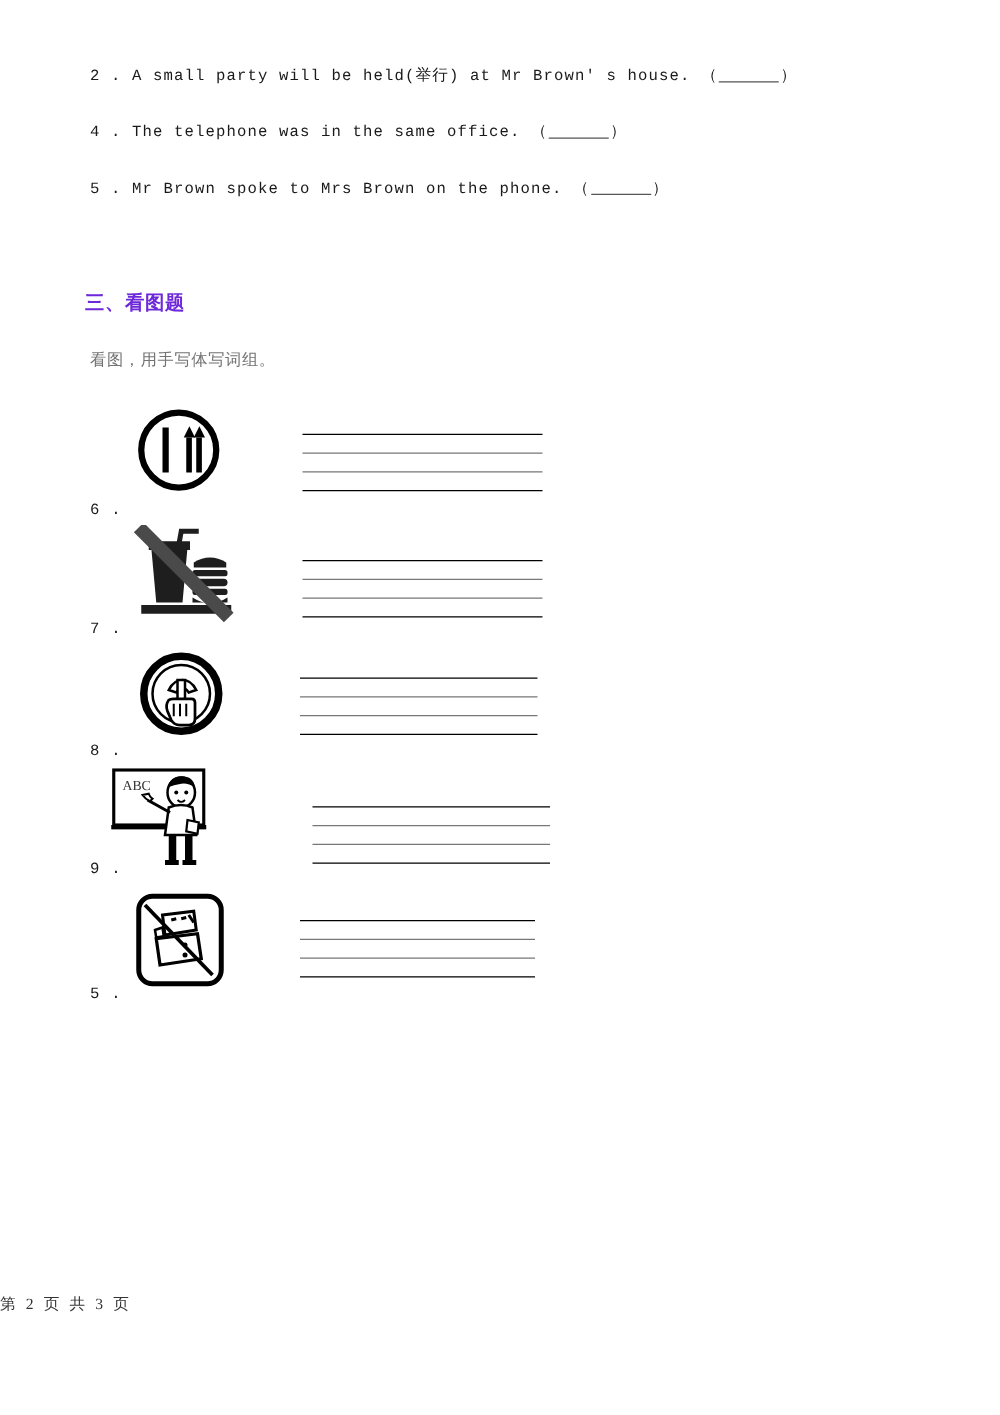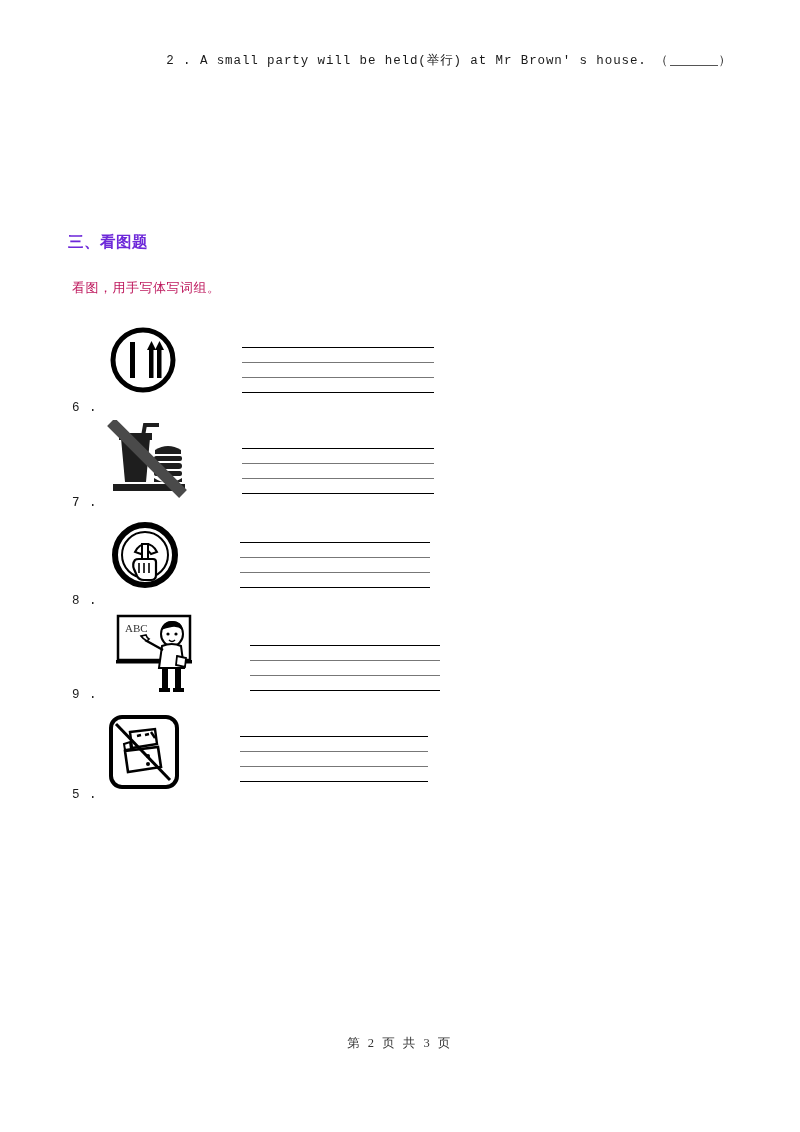--- a/index.html
+++ b/index.html
@@ -16,21 +16,20 @@
     color: #000000;
     overflow: hidden;
   }
 
   
   .tf-block {
     position: absolute;
     left: 72px;
     top: 48px;
     width: 660px;
-    text-align: right;
   }
   .tf-row {
     height: 45px;
     line-height: 26px;
     font-family: "Liberation Mono", "DejaVu Sans Mono", monospace;
     font-size: 12.5px;
     letter-spacing: 0.9px;
     color: #1a1a1a;
     white-space: nowrap;
   }
@@ -62,21 +61,21 @@
     letter-spacing: 0.5px;
     color: #6d28d9;
   }
   .section-instruction {
     position: absolute;
     left: 72px;
     top: 279px;
     font-family: "Liberation Serif", "DejaVu Serif", serif;
     font-size: 13px;
     letter-spacing: 0.5px;
-    color: #be185d;
+    color: #737373;
   }
 
   
   .pic-item {
     position: absolute;
     left: 60px;
     width: 700px;
     height: 92px;
   }
   .pic-num {
@@ -116,40 +115,50 @@
   .guide .ln.l1 { top: 15px; }
   .guide .ln.l2 { top: 30px; }
   .guide .ln.l3 { top: 45px; }
 
   
   .footer {
     position: absolute;
     left: 0;
     right: 0;
     top: 1035px;
-    text-align: center;
+    text-align: left;
     font-family: "Liberation Serif", "DejaVu Serif", serif;
     font-size: 12.5px;
     letter-spacing: 2.5px;
     color: #333;
   }
 </style>
 </head>
 <body>
 
 <div class="tf-block">
 
   <div class="tf-row">
     <span class="tf-num">2 .</span>
     <span class="tf-text">A small party will be held(举行) at Mr Brown' s house.</span>
     <span class="tf-paren">（</span><span class="tf-blank"></span><span class="tf-paren">）</span>
   </div>
 
 
-
+  <div class="tf-row">
+    <span class="tf-num">4 .</span>
+    <span class="tf-text">The telephone was in the same office.</span>
+    <span class="tf-paren">（</span><span class="tf-blank"></span><span class="tf-paren">）</span>
+  </div>
+
+  <div class="tf-row">
+    <span class="tf-num">5 .</span>
+    <span class="tf-text">Mr Brown spoke to Mrs Brown on the phone.</span>
+    <span class="tf-paren">（</span><span class="tf-blank"></span><span class="tf-paren">）</span>
+  </div>
 
 </div>
 
 <div class="section-heading">三、看图题</div>
 <div class="section-instruction">看图，用手写体写词组。</div>
 
 <div class="pic-item" style="top:325px;">
   <span class="pic-num">6 .</span>
   <div class="pic-art">
     <svg viewBox="0 0 82 80" width="82" height="80" aria-hidden="true">
@@ -214,21 +223,21 @@
   <div class="guide" style="left:180px; top:24px; width:190px;">
     <div class="ln l0"></div>
     <div class="ln mid l1"></div>
     <div class="ln mid l2"></div>
     <div class="ln l3"></div>
   </div>
 </div>
 
 <div class="pic-item" style="top:612px;">
   <span class="pic-num">9 .</span>
-  <div class="pic-art" style="left:55px; top:0px; width:90px; height:82px;text-align:right;">
+  <div class="pic-art" style="left:28px; top:0px; width:90px; height:82px;text-align:right;">
     <svg viewBox="0 0 90 82" width="90" height="82" aria-hidden="true">
 
       <rect x="3" y="4" width="72" height="44" fill="#fff" stroke="#000" stroke-width="2.5"></rect>
       <rect x="1" y="48" width="76" height="3.5" fill="#000"></rect>
       <text x="10" y="20" font-family="'Liberation Serif', serif" font-size="11" fill="#333">ABC</text>
 
       <ellipse cx="57" cy="22" rx="11" ry="12" fill="#fff" stroke="#000" stroke-width="2"></ellipse>
       <path d="M46 18 q2 -9 11 -9 q10 0 11 9 q-6 -4 -11 -3 q-6 1 -11 3 Z" fill="#000"></path>
       <circle cx="53" cy="22" r="1.6" fill="#000"></circle>
       <circle cx="61" cy="22" r="1.6" fill="#000"></circle>

